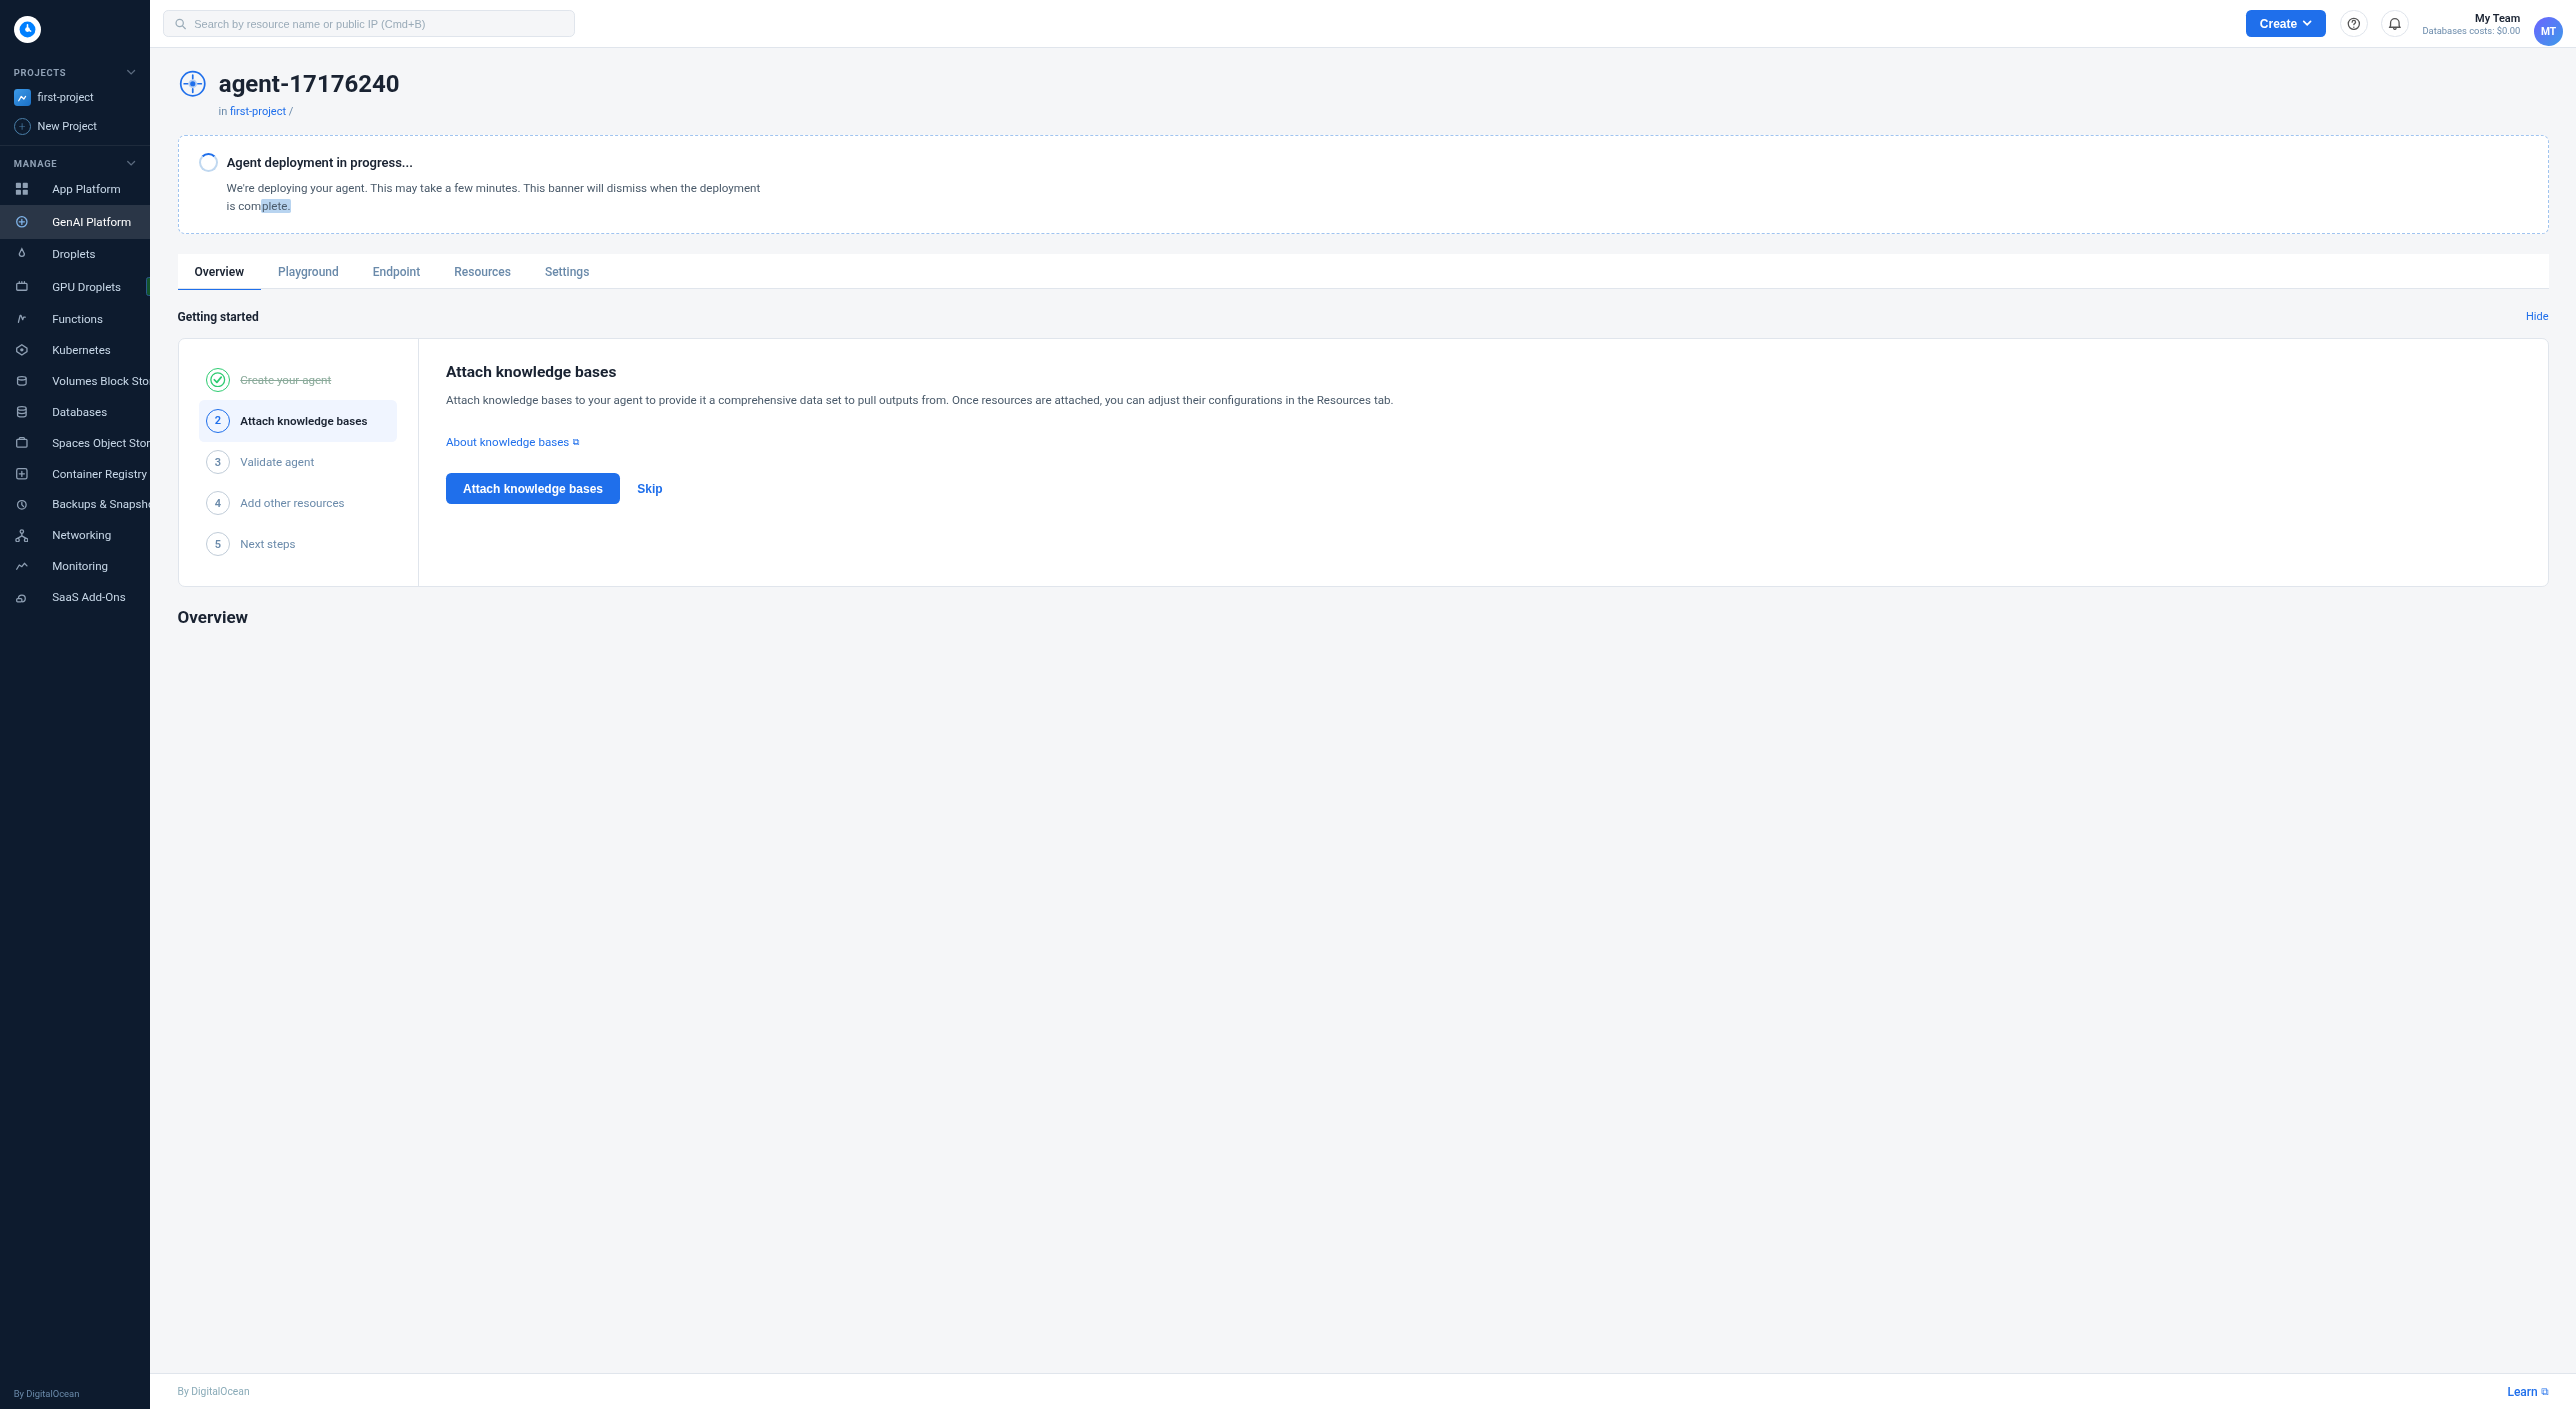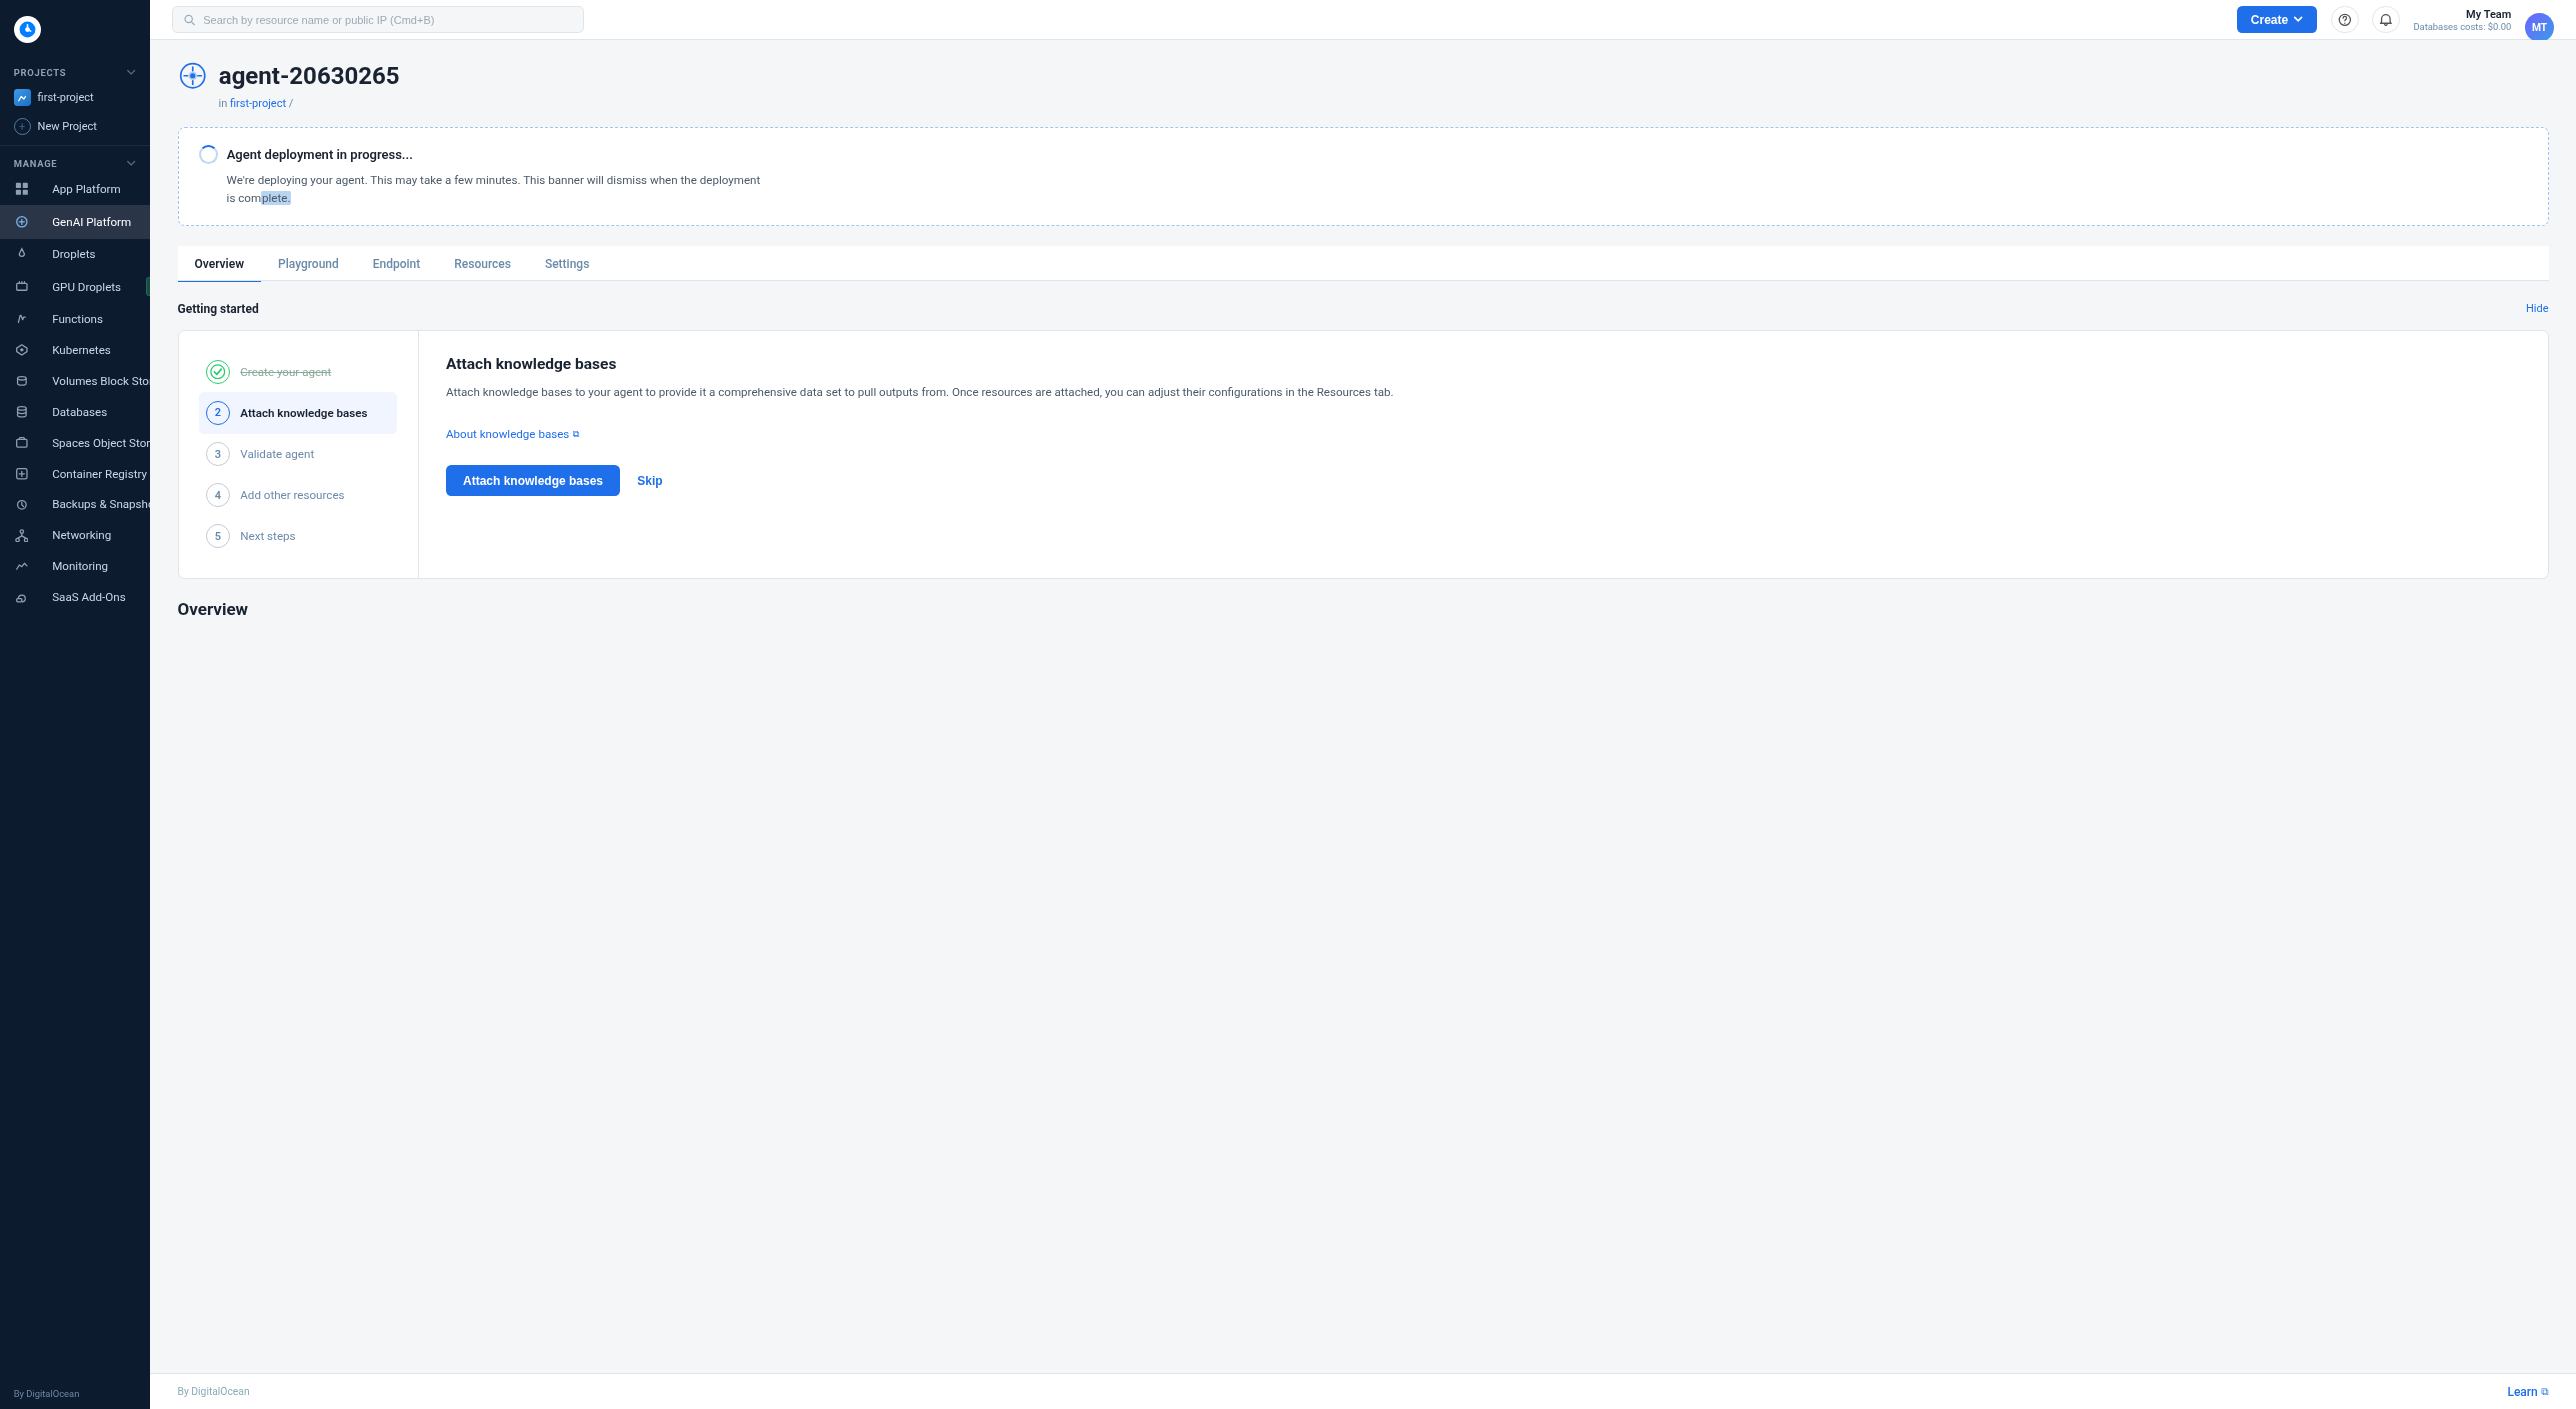--- a/index.html
+++ b/index.html
@@ -114,22 +114,22 @@
       flex: 1;
       display: flex;
       flex-direction: column;
       overflow: hidden;
     }
 
     
     #topbar {
       background: #fff;
       border-bottom: 0.9px solid #e0e5ec;
-      padding: 0 22px;
-      height: 40px;
+      padding: 0 13px;
+      height: 48px;
       display: flex;
       align-items: center;
       gap: 10.3px;
       flex-shrink: 0;
     }
     .search-wrapper {
       flex: 1;
       max-width: 412px;
       display: flex;
       align-items: center;
@@ -636,21 +636,21 @@
 
     <div class="page-header">
       <div class="agent-icon">
         <svg width="27.5" height="27.5" viewBox="0 0 32 32" fill="none">
           <circle cx="16" cy="16" r="14" stroke="#1f6feb" stroke-width="2"></circle>
           <circle cx="16" cy="16" r="5" fill="#1f6feb" opacity="0.3"></circle>
           <path d="M16 6v4M16 22v4M6 16h4M22 16h4" stroke="#1f6feb" stroke-width="2" stroke-linecap="round"></path>
           <circle cx="16" cy="16" r="3" fill="#1f6feb"></circle>
         </svg>
       </div>
-      <h1 class="page-title">agent-20630265</h1>
+      <h1 class="page-title">agent-17176240</h1>
     </div>
     <div class="breadcrumb">
       in <a href="#">first-project</a>
       <span>/</span>
     </div>
 
     <div class="deploy-banner">
       <div class="deploy-banner-title">
         <div class="spinner"></div>
         <span>Agent deployment in progress...</span>

